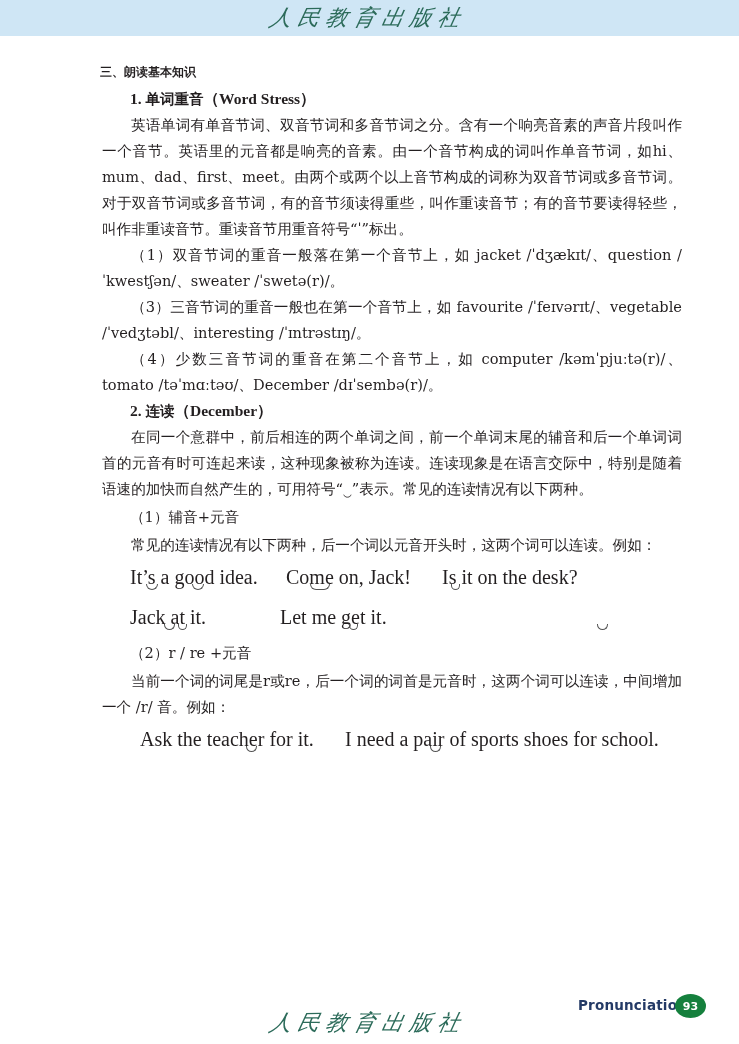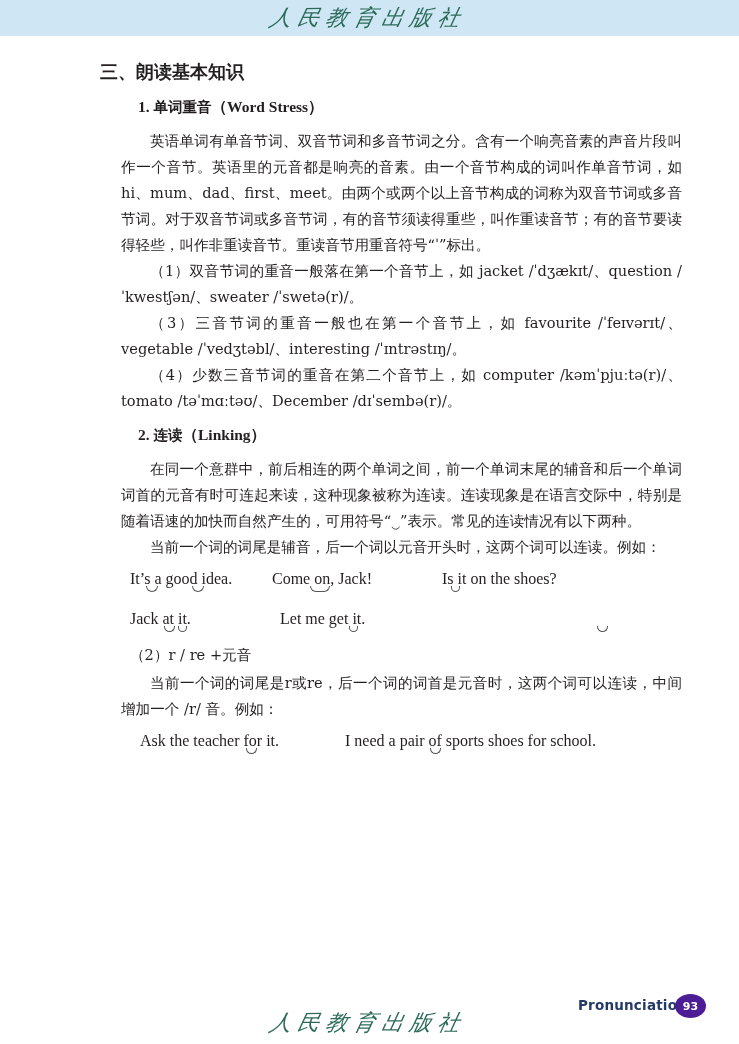--- a/index.html
+++ b/index.html
@@ -17,44 +17,44 @@
     color: #2c6b5a; font-size: 22px; letter-spacing: 6px; white-space: nowrap;
     transform: skewX(-12deg);
   }
   .logo.top { left: 270px; top: 3px; }
   .logo.bottom { left: 270px; top: 1008px; }
   .content {
     position: absolute; left: 102px; top: 58px; width: 580px;
     font-size: 14.6px; line-height: 26px;
   }
   .section-title {
-    font-family: "DejaVu Sans", sans-serif; font-weight: bold; font-size: 18px;
+    font-family: "DejaVu Sans", sans-serif; font-weight: bold; font-size: 12px;
     margin: 0; line-height: 28px; margin-left: -2px;
   }
   .sub-title {
     font-family: "Liberation Serif", serif; font-weight: bold; font-size: 15.5px;
-    margin: 8px; line-height: 26px; padding-left: 28px;
+    margin: 0; line-height: 26px; padding-left: 28px;
   }
   .sub-title .zh { font-family: "DejaVu Sans", sans-serif; font-size: 14.5px; }
   p { margin: 0; text-align: justify; }
-  .indent { text-indent: 29px; margin-left: 19px; }
+  .indent { text-indent: 29px; }
   .item-label { padding-left: 28px; margin: 2px 0; }
-  .examples { position: relative; height: 40px; font-family: "Liberation Serif", serif; font-size: 16px; }
+  .examples { position: relative; height: 40px; font-family: "Liberation Serif", serif; font-size: 20px; }
   .ex { position: absolute; top: 6px; white-space: nowrap; }
   .arc {
     position: absolute; width: 10px; height: 5px; border: 1px solid #555;
     border-top: none; border-radius: 0 0 10px 10px;
   }
   .footer-label {
     position: absolute; left: 578px; top: 997px; font-family: "DejaVu Sans", sans-serif;
     font-weight: bold; font-size: 13.5px; color: #243a66; letter-spacing: 0.2px;
   }
   .page-badge {
     position: absolute; left: 675px; top: 994px; width: 31px; height: 24px;
-    border-radius: 50%; background: #4c1d95; color: #ffffff;
+    border-radius: 50%; background: #15803d; color: #ffffff;
     font-family: "DejaVu Sans", sans-serif; font-weight: bold; font-size: 11px;
     display: flex; align-items: center; justify-content: center;
   }
 </style>
 </head>
 <body>
 
 <div class="top-band">
   <div class="logo top">人民教育出版社</div>
 </div>
@@ -65,33 +65,34 @@
   <h3 class="sub-title">
     <span>1. </span><span class="zh">单词重音</span><span>（Word Stress）</span>
   </h3>
   <p class="indent">英语单词有单音节词、双音节词和多音节词之分。含有一个响亮音素的声音片段叫作一个音节。英语里的元音都是响亮的音素。由一个音节构成的词叫作单音节词，如hi、mum、dad、first、meet。由两个或两个以上音节构成的词称为双音节词或多音节词。对于双音节词或多音节词，有的音节须读得重些，叫作重读音节；有的音节要读得轻些，叫作非重读音节。重读音节用重音符号“ˈ”标出。</p>
 
   <p class="indent"><span>（1）</span><span>双音节词的重音一般落在第一个音节上，如 jacket /ˈdʒækɪt/、question /ˈkwestʃən/、sweater /ˈswetə(r)/。</span></p>
   <p class="indent"><span>（3）</span><span>三音节词的重音一般也在第一个音节上，如 favourite /ˈfeɪvərɪt/、vegetable /ˈvedʒtəbl/、interesting /ˈɪntrəstɪŋ/。</span></p>
   <p class="indent"><span>（4）</span><span>少数三音节词的重音在第二个音节上，如 computer /kəmˈpjuːtə(r)/、tomato /təˈmɑːtəʊ/、December /dɪˈsembə(r)/。</span></p>
 
   <h3 class="sub-title">
-    <span>2. </span><span class="zh">连读</span><span>（Linking）</span>
+    <span>2. </span><span class="zh">连读</span><span>（December）</span>
   </h3>
   <p class="indent">在同一个意群中，前后相连的两个单词之间，前一个单词末尾的辅音和后一个单词词首的元音有时可连起来读，这种现象被称为连读。连读现象是在语言交际中，特别是随着语速的加快而自然产生的，可用符号“‿”表示。常见的连读情况有以下两种。</p>
 
-  <p class="indent">当前一个词的词尾是辅音，后一个词以元音开头时，这两个词可以连读。例如：</p>
+  <p class="item-label">（1）辅音+元音</p>
+  <p class="indent">常见的连读情况有以下两种，后一个词以元音开头时，这两个词可以连读。例如：</p>
 
   <div class="examples">
     <span class="ex" style="left:28px">It’s a good idea.</span>
     <span class="arc" style="left:44px;top:26px"></span>
     <span class="arc" style="left:90px;top:26px"></span>
-    <span class="ex" style="left:170px">Come on, Jack!</span>
+    <span class="ex" style="left:184px">Come on, Jack!</span>
     <span class="arc" style="left:208px;top:26px;width:18px"></span>
-    <span class="ex" style="left:340px">Is it on the shoes?</span>
+    <span class="ex" style="left:340px">Is it on the desk?</span>
     <span class="arc" style="left:349px;top:26px;width:7px"></span>
   </div>
   <div class="examples">
     <span class="ex" style="left:28px">Jack at it.</span>
     <span class="arc" style="left:62px;top:26px;width:9px"></span>
     <span class="arc" style="left:76px;top:26px;width:7px"></span>
     <span class="ex" style="left:178px">Let me get it.</span>
     <span class="arc" style="left:247px;top:26px;width:7px"></span>
     <span class="arc" style="left:495px;top:26px;width:9px"></span>
   </div>

